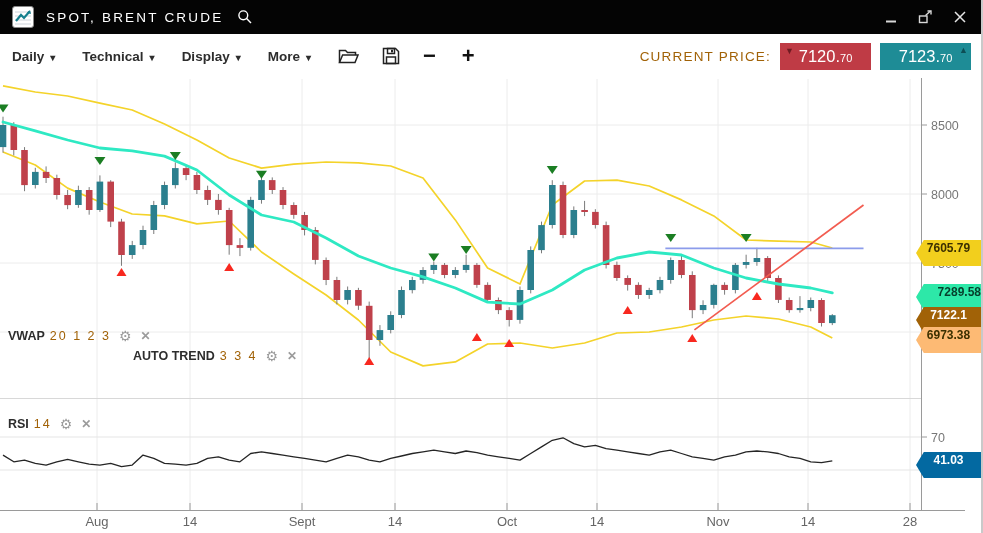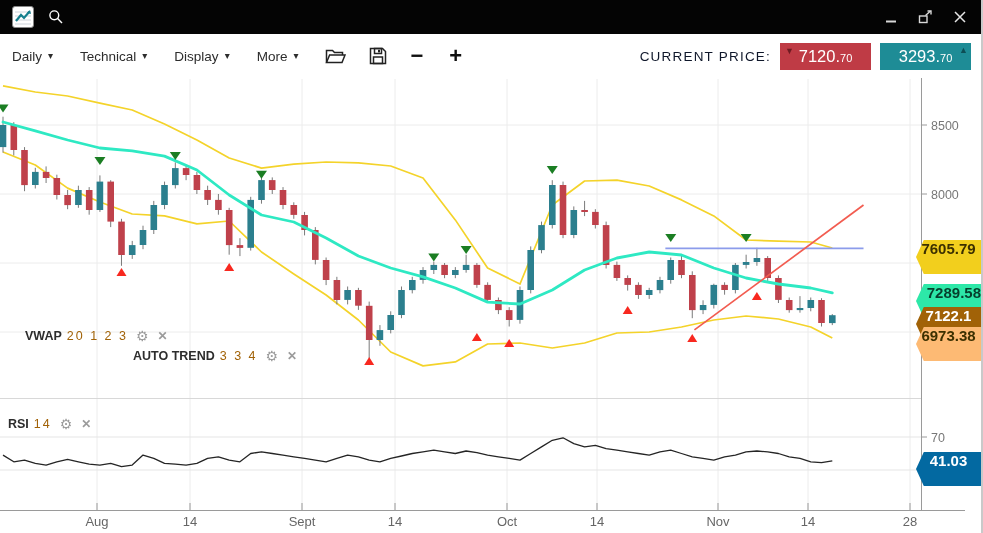--- a/index.html
+++ b/index.html
@@ -9,57 +9,58 @@
   .titlebar{position:absolute;top:0;left:0;right:0;height:34px;background:#040404;
             display:flex;align-items:center;padding:0 12px;z-index:6;box-sizing:border-box}
   .logo{width:22px;height:22px;flex:0 0 auto}
   .title{color:#fff;font-size:13.5px;letter-spacing:2.2px;margin-left:12px;font-weight:400}
   .search{margin-left:14px;display:flex;align-items:center}
   .win-controls{margin-left:auto;display:flex;gap:20px;align-items:center;padding-right:4px}
   .win-btn{display:flex;align-items:center;cursor:pointer}
   
   .toolbar{position:absolute;top:34px;left:0;right:0;height:44px;background:#fff;
            display:flex;align-items:center;padding:0 12px;z-index:6;box-sizing:border-box}
-  .menu{display:flex;font-weight:normal;font-size:13.5px;color:#2d2d2d;
+  .menu{display:flex;align-items:center;font-weight:bold;font-size:13.5px;color:#2d2d2d;
         margin-right:27px;cursor:pointer}
   .caret{font-size:10px;color:#2d2d2d;margin-left:6px;position:relative;top:1px}
   .tool-icon{margin-right:23px;display:flex;align-items:center;cursor:pointer}
   .zoom-btn{font-size:22px;font-weight:bold;color:#101010;margin-right:26px;cursor:pointer;line-height:1}
-  .cp-label{margin-left:auto;color:#0f172a;font-size:13.5px;letter-spacing:1.2px}
+  .cp-label{margin-left:auto;color:#a16207;font-size:13.5px;letter-spacing:1.2px}
   .price-pill{width:91px;height:27px;display:flex;align-items:center;justify-content:center;
               color:#fff;font-size:16.5px;margin-left:9px;position:relative}
   .pill-dec{font-size:11px;margin-top:4px}
   .pill-arrow{position:absolute;font-size:9px;line-height:1}
   
   #chart-svg{position:absolute;top:0;left:0;z-index:1}
   .ind-row{position:absolute;z-index:3;display:flex;align-items:center;font-size:12.5px;color:#2d2d2d}
   .ind-name{font-weight:bold;margin-right:5px}
   .ind-params{color:#a16207;letter-spacing:2px;margin-right:8px}
   .ind-gear{color:#9b9b9b;font-size:14px;cursor:pointer;margin-right:9px}
   .ind-close{color:#9b9b9b;font-size:12px;font-weight:bold;cursor:pointer}
-  .badge{position:absolute;left:916px;width:65px;height:34px;line-height:17px;text-align:center;
-         font-size:15px;font-weight:bold;z-index:4;
+  .badge{position:absolute;left:916px;width:65px;height:26px;line-height:17px;text-align:center;
+         font-size:12px;font-weight:bold;z-index:4;
          clip-path:polygon(0 50%,12% 0,100% 0,100% 100%,12% 100%)}
   .frame{position:absolute;top:0;right:0;bottom:0;width:2px;background:#c9c9c9;z-index:7;pointer-events:none}
 </style>
 </head>
 <body>
 
 <div class="titlebar">
   <svg class="logo" viewBox="0 0 22 22">
     <rect x="0.5" y="0.5" width="21" height="21" rx="2.5" fill="#ffffff" stroke="#888"></rect>
     <g stroke="#cdd3da" stroke-width="1">
         <line x1="3" y1="6" x2="19" y2="6"></line>
         <line x1="3" y1="10" x2="19" y2="10"></line>
         <line x1="3" y1="14" x2="19" y2="14"></line>
         <line x1="3" y1="18" x2="19" y2="18"></line>
       </g>
     <polyline points="4,15 9,9 12,12 17.5,5.5" fill="none" stroke="#157f8d" stroke-width="2.2"></polyline>
     <path d="M18 4 l1 4 -4 -1 z" fill="#157f8d"></path>
   </svg>
+  <span class="title">SPOT, BRENT CRUDE</span>
   <span class="search">
     <svg width="16" height="16" viewBox="0 0 16 16">
         <circle cx="6.3" cy="6.3" r="4.4" fill="none" stroke="#fff" stroke-width="1.4"></circle>
         <line x1="9.6" y1="9.6" x2="14" y2="14" stroke="#fff" stroke-width="1.4"></line>
       </svg>
   </span>
   <span class="win-controls">
     <span class="win-btn">
       <svg width="13" height="13" viewBox="0 0 13 13">
           <line x1="1" y1="10.5" x2="11" y2="10.5" stroke="#d9d9d9" stroke-width="2"></line>
@@ -113,21 +114,21 @@
   </span>
   <span class="zoom-btn">−</span>
   <span class="zoom-btn">+</span>
   <span class="cp-label">CURRENT PRICE:</span>
   <span class="price-pill" id="bid-pill" style="background: rgb(191, 59, 69);">
     <span class="pill-arrow" style="left:5px;top:4px;color:#6f1b22">▼</span>
     <span id="bid-main">7120.</span>
       <span class="pill-dec" id="bid-dec">70</span>
   </span>
   <span class="price-pill" id="ask-pill" style="background: rgb(30, 140, 150);">
-    <span id="ask-main">3293.</span>
+    <span id="ask-main">7123.</span>
       <span class="pill-dec" id="ask-dec">70</span>
     <span class="pill-arrow" style="right:3px;top:3px;color:#0d4e55">▲</span>
   </span>
 </div>
 
 <svg id="chart-svg" width="983" height="533">
     <line x1="97" y1="79" x2="97" y2="510" stroke="#ececec"></line>
     <line x1="97" y1="503" x2="97" y2="510" stroke="#9a9a9a"></line>
     <text x="97" y="526" text-anchor="middle" font-size="13" fill="#666" font-family="Liberation Sans,sans-serif">Aug</text>
     <line x1="190" y1="79" x2="190" y2="510" stroke="#ececec"></line>
@@ -347,21 +348,21 @@
     <path d="M471.88,340.968 L481.88,340.968 L476.88,332.968 Z" fill="#f8281f"></path>
     <path d="M504.19,347.04 L514.19,347.04 L509.19,339.04 Z" fill="#f8281f"></path>
     <path d="M622.66,314.058 L632.66,314.058 L627.66,306.058 Z" fill="#f8281f"></path>
     <path d="M687.28,341.934 L697.28,341.934 L692.28,333.934 Z" fill="#f8281f"></path>
     <path d="M751.9,299.982 L761.9,299.982 L756.9,291.982 Z" fill="#f8281f"></path>
     <line x1="665.355" y1="248.40098" x2="863.523" y2="248.40098" stroke="#8c9ceb" stroke-width="1.8"></line>
     <line x1="694.434" y1="329.93" x2="863.523" y2="205.04000000000002" stroke="#f25c50" stroke-width="1.7"></line>
     <polyline points="3.0,455.1 13.8,461.8 24.5,460.1 35.3,463.4 46.1,465.1 56.8,461.8 67.6,459.3 78.4,461.8 89.2,464.2 99.9,465.1 110.7,463.4 121.5,466.7 132.2,465.1 143.0,455.1 153.8,458.4 164.5,463.4 175.3,464.2 186.1,465.1 196.9,463.4 207.6,458.4 218.4,456.8 229.2,460.1 239.9,461.8 250.7,453.5 261.5,451.9 272.3,453.5 283.0,455.1 293.8,456.8 304.6,458.4 315.3,460.1 326.1,461.8 336.9,458.4 347.6,455.1 358.4,456.8 369.2,460.1 379.9,461.8 390.7,458.4 401.5,456.0 412.3,453.5 423.0,451.9 433.8,450.2 444.6,451.9 455.3,453.5 466.1,451.0 476.9,452.7 487.6,455.1 498.4,456.8 509.2,458.4 520.0,460.1 530.7,453.5 541.5,446.9 552.3,440.3 563.0,437.8 573.8,443.6 584.6,446.9 595.4,445.3 606.1,448.6 616.9,450.2 627.7,451.9 638.4,453.5 649.2,455.1 660.0,451.9 670.7,450.2 681.5,453.5 692.3,456.8 703.0,458.4 713.8,460.1 724.6,456.8 735.4,455.1 746.1,451.9 756.9,451.0 767.7,451.9 778.4,453.5 789.2,456.8 800.0,458.4 810.8,461.8 821.5,462.6 832.3,460.9" fill="none" stroke="#252525" stroke-width="1.3" stroke-linejoin="round"></polyline>
   </svg>
 
-<div class="ind-row" style="left:25px;top:328px">
+<div class="ind-row" style="left:8px;top:328px">
   <span class="ind-name">VWAP</span>
   <span class="ind-params">20 1 2 3</span>
   <span class="ind-gear">⚙</span>
   <span class="ind-close">✕</span>
 </div>
 <div class="ind-row" style="left:133px;top:348px">
   <span class="ind-name">AUTO TREND</span>
   <span class="ind-params">3 3 4</span>
   <span class="ind-gear">⚙</span>
   <span class="ind-close">✕</span>

